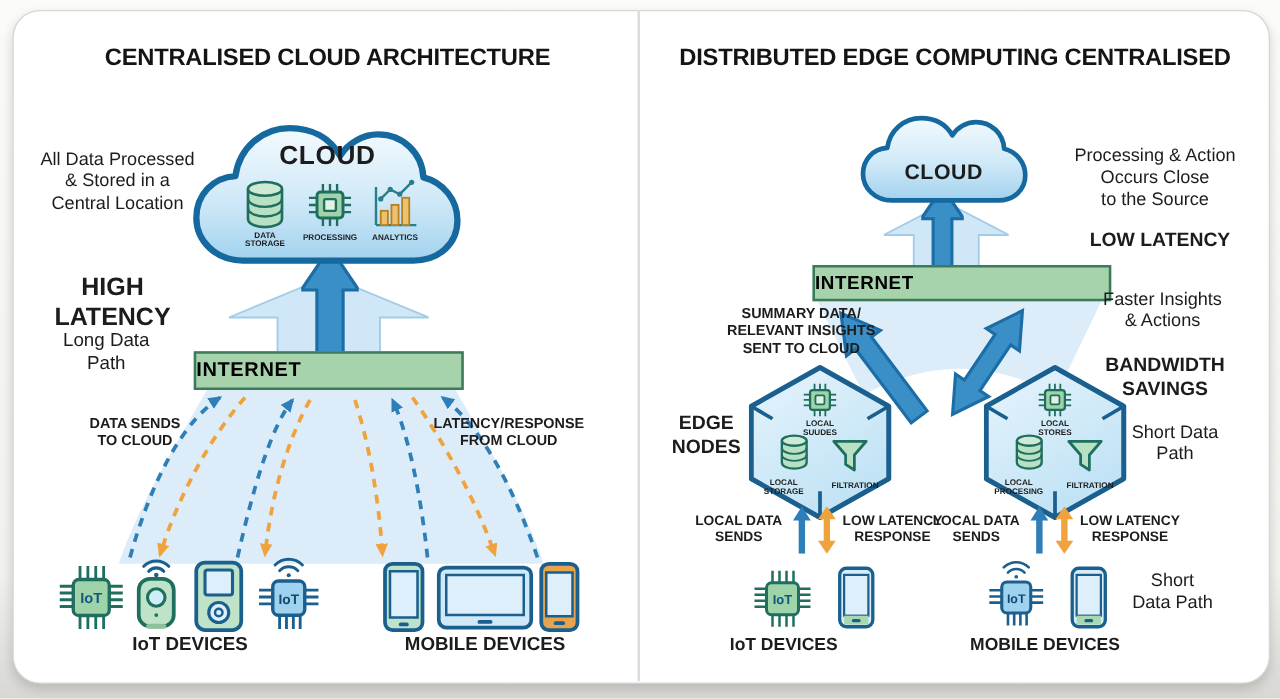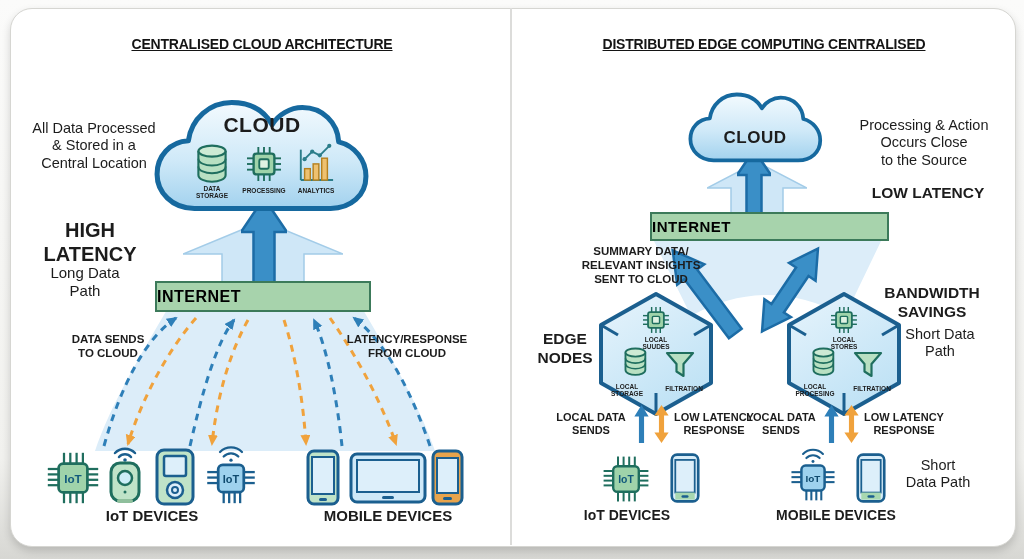--- a/index.html
+++ b/index.html
@@ -5,21 +5,21 @@
   html,body{margin:0;padding:0;}
   body{font-family:"Liberation Sans","DejaVu Sans",sans-serif;}
   .stage{position:relative;width:1024px;height:559px;overflow:hidden;
          background:linear-gradient(180deg,#fbfbfa 0%,#f1f1ee 82%,#d7d7d3 100%);}
   .card{position:absolute;left:10px;top:8px;width:1004px;height:537px;background:#ffffff;
         border:1px solid #d6d6d2;border-radius:22px;box-shadow:0 4px 9px rgba(0,0,0,.16);}
   .divider{position:absolute;left:510px;top:8px;width:2px;height:537px;background:#dcdcda;}
   .abs{position:absolute;}
   .t{white-space:pre-line;text-align:center;color:#1c1c1c;line-height:1.2;}
   .b{font-weight:bold;}
-  .title{font-weight:bold;font-size:14px;letter-spacing:-0.2px;color:#141414;text-align:center;text-decoration:underline;}
+  .title{font-weight:bold;font-size:19px;letter-spacing:-0.2px;color:#141414;text-align:center;}
   .netbar{display:flex;align-items:center;justify-content:flex-start;background:#a7d3ac;
           border:2px solid #3c7a5a;font-weight:bold;color:#000000;letter-spacing:.5px;}
   .tiny{font-size:6.5px;font-weight:bold;line-height:1.15;}
   svg{display:block;}
 </style>
 </head>
 <body>
 
 <div class="stage">
   <div class="card"></div>
@@ -241,23 +241,25 @@
     </g>
     <g transform="translate(205,52) rotate(34)">
       <polygon points="0,-50 16,-22 7.5,-22 7.5,22 16,22 0,50 -16,22 -7.5,22 -7.5,-22 -16,-22" fill="#3a8fc7" stroke="#1c6ca6" stroke-width="2.5"></polygon>
     </g>
   </svg>
 
   <div class="abs t" style="left:848px;top:117px;width:152px;font-size:14.5px;">Processing &amp; Action
 Occurs Close
 to the Source</div>
   <div class="abs t b" style="left:858px;top:184px;width:140px;font-size:15.5px;">LOW LATENCY</div>
+  <div class="abs t" style="left:860px;top:232px;width:140px;font-size:14.5px;">Faster Insights
+&amp; Actions</div>
   <div class="abs t b" style="left:862px;top:284px;width:140px;font-size:15.5px;">BANDWIDTH
 SAVINGS</div>
-  <div class="abs t" style="left:880px;top:326px;width:120px;font-size:14.5px;">Short Data
+  <div class="abs t" style="left:880px;top:338px;width:120px;font-size:14.5px;">Short Data
 Path</div>
   <div class="abs t" style="left:876px;top:457px;width:124px;font-size:14.5px;">Short
 Data Path</div>
 
   <div class="abs t b" style="left:525px;top:330px;width:80px;font-size:15.5px;">EDGE
 NODES</div>
   <div class="abs t b" style="left:566px;top:245px;width:150px;font-size:11.5px;">SUMMARY DATA/
 RELEVANT INSIGHTS
 SENT TO CLOUD</div>
 

